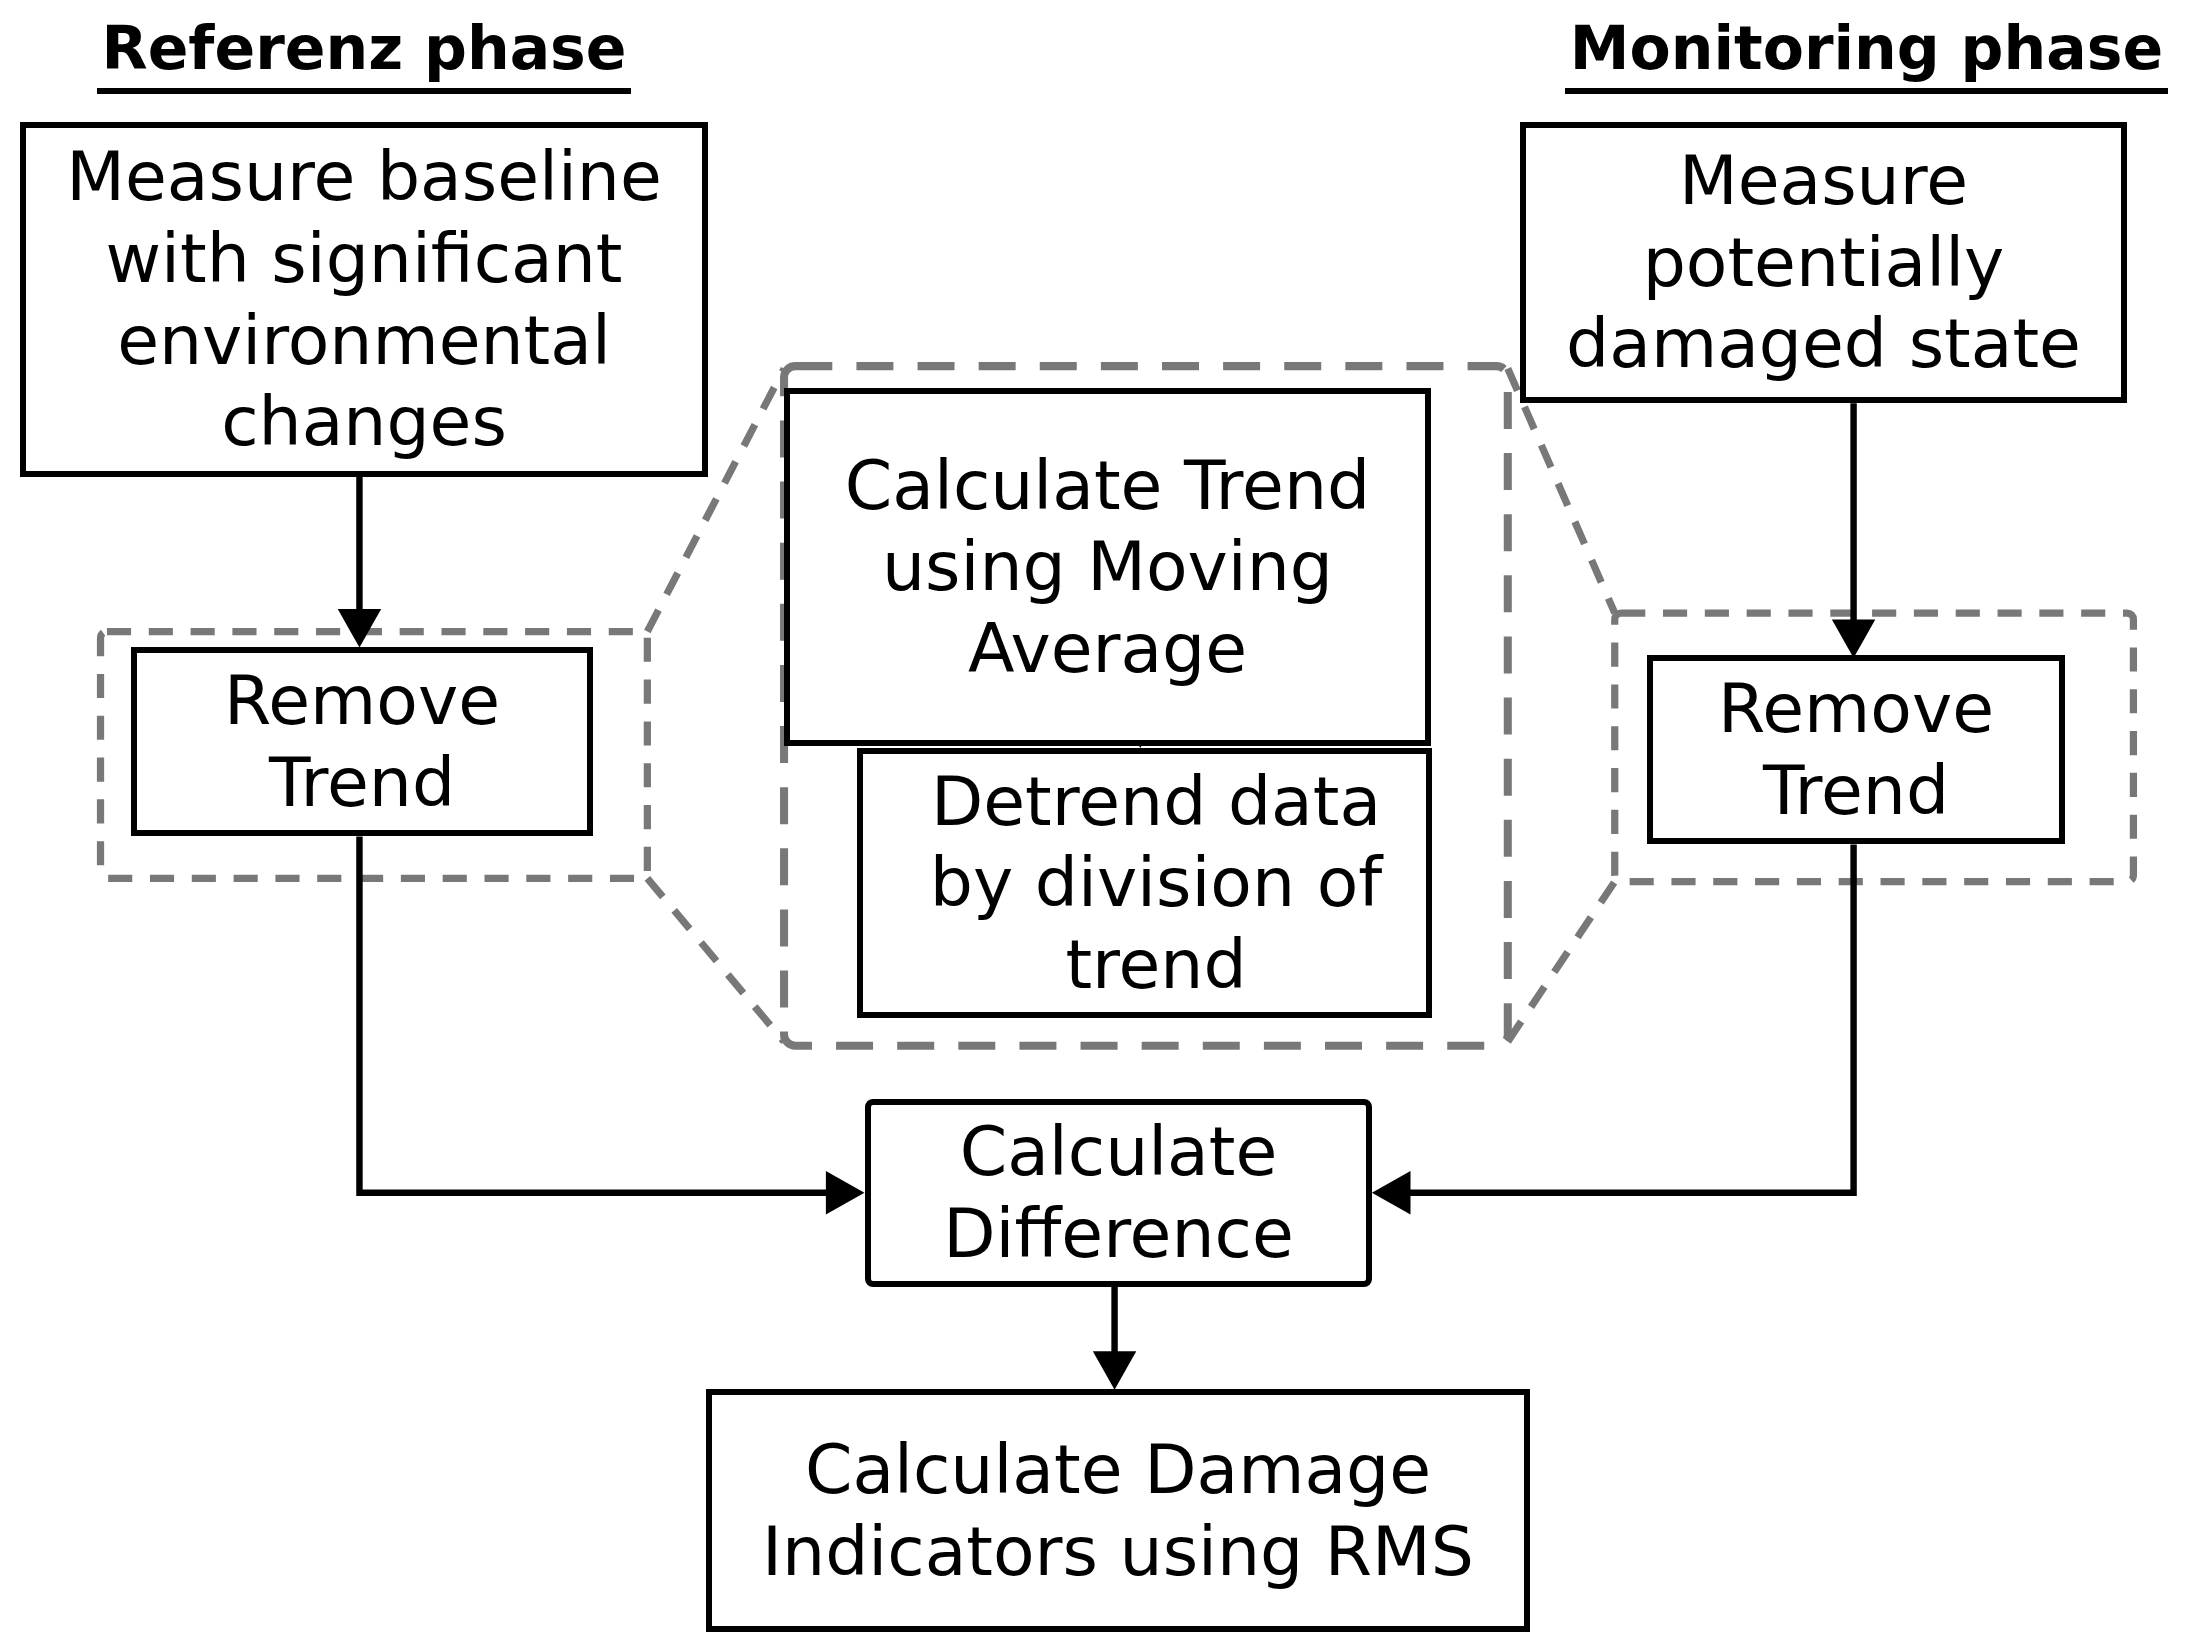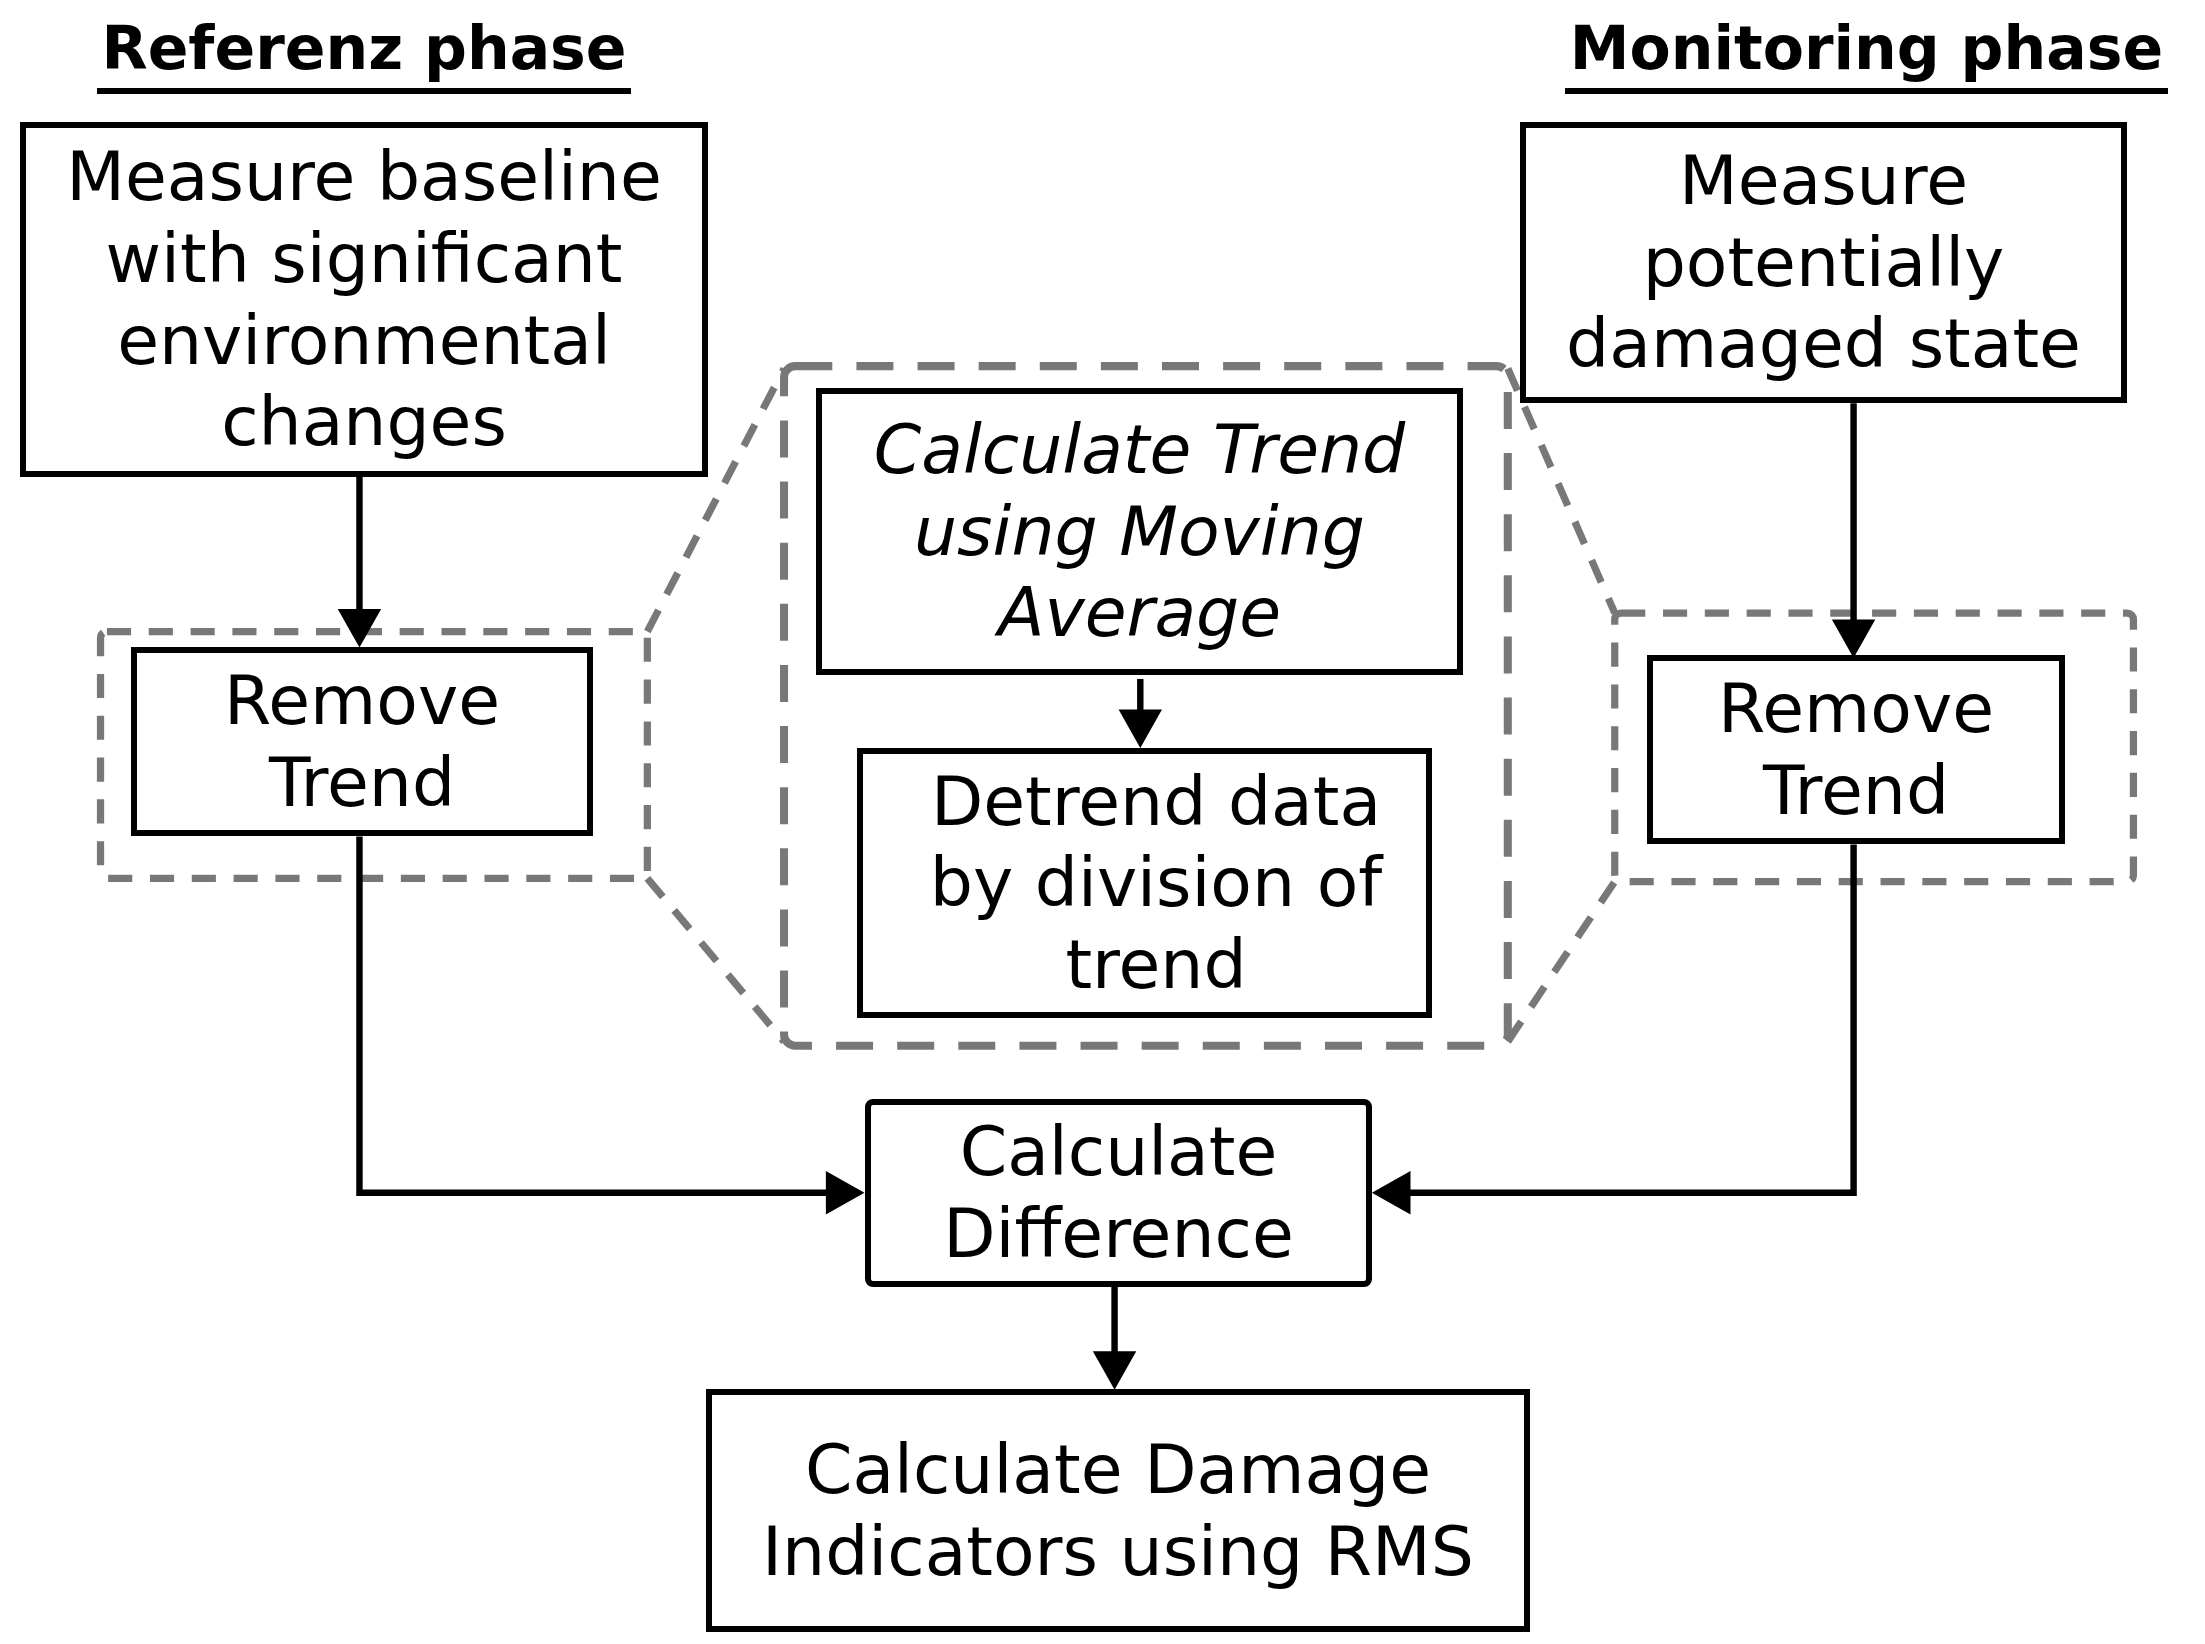--- a/index.html
+++ b/index.html
@@ -28,21 +28,21 @@
     border:6.4px solid var(--color-stroke);
     background:var(--color-background);
     display:flex;flex-direction:column;align-items:center;justify-content:center;
     text-align:center;font-size:68px;line-height:1.2;
   }
   .box .line{display:block;white-space:nowrap;}
   #box-measure-baseline{left:20px;top:122px;width:688px;height:355px;}
   #box-measure-damaged{left:1520px;top:122px;width:607px;height:281px;}
   #box-remove-left{left:131px;top:647px;width:462px;height:189px;}
   #box-remove-right{left:1647px;top:655px;width:418px;height:189px;}
-  #box-calc-trend{left:816px;top:388px;width:647px;height:287px;font-style:italic;}
+  #box-calc-trend{left:784px;top:388px;width:647px;height:358px;}
   #box-detrend{left:857px;top:748px;width:575px;height:270px;padding-left:23px;}
   #box-difference{left:865px;top:1099px;width:507px;height:188px;border-radius:8px;}
   #box-damage{left:706px;top:1389px;width:824px;height:243px;}
   .phase-heading{
     position:absolute;text-align:center;
     font-size:60px;font-weight:bold;
   }
   #heading-left{left:20px;top:13px;width:688px;}
   #heading-right{left:1560px;top:13px;width:613px;}
   .phase-heading .underline{

